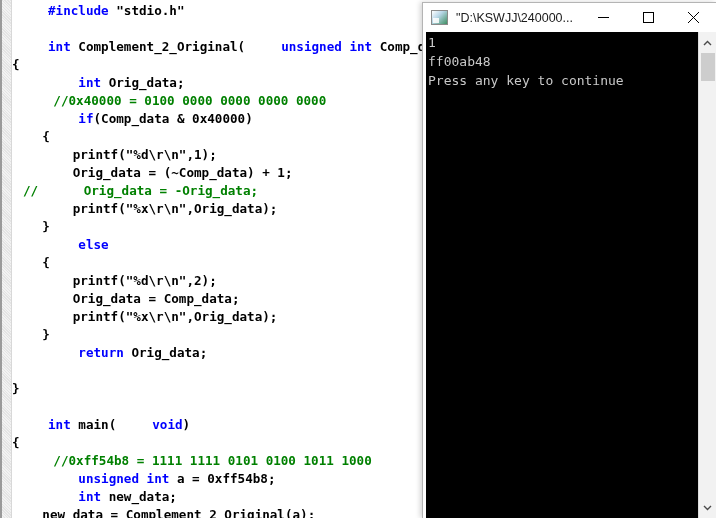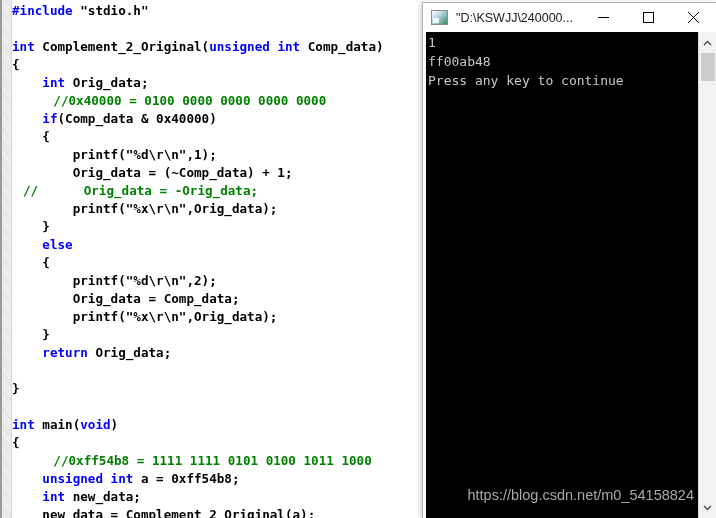--- a/index.html
+++ b/index.html
@@ -52,21 +52,21 @@
     font-size: 12.6px;
     line-height: 18px;
     white-space: pre;
     letter-spacing: 0px;
   }
   .ln {
     height: 18px;
     white-space: pre;
     font-weight: bold;
   }
-  .kw   { color: #0000ff; }
+  .kw   { color: #0000ff; margin-left: 36px; }
   .cmt  { color: #008000; margin-left: 11px; }
   .plain{ color: #000000; }
 
   
   #console-window {
     position: absolute;
     left: 422px;
     top: 2px;
     width: 294px;
     height: 516px;
@@ -215,21 +215,20 @@
         <line x1="1" y1="1" x2="12" y2="12" stroke="#000" stroke-width="1"></line>
         <line x1="12" y1="1" x2="1" y2="12" stroke="#000" stroke-width="1"></line>
       </svg>
     </div>
   </div>
 
   <div id="console-body">
     <div id="console-text">1
 ff00ab48
 Press any key to continue</div>
-    <div id="watermark">https://blog.csdn.net/m0_54158824</div>
   </div>
 
   <div id="console-scrollbar">
     <div class="sb-arrow" id="sb-up">
       <svg width="9" height="7" viewBox="0 0 9 7">
         <polyline points="1,5 4.5,1.5 8,5" fill="none" stroke="#4a4a4a" stroke-width="1.4"></polyline>
       </svg>
     </div>
     <div id="sb-thumb"></div>
     <div class="sb-arrow" id="sb-down">

